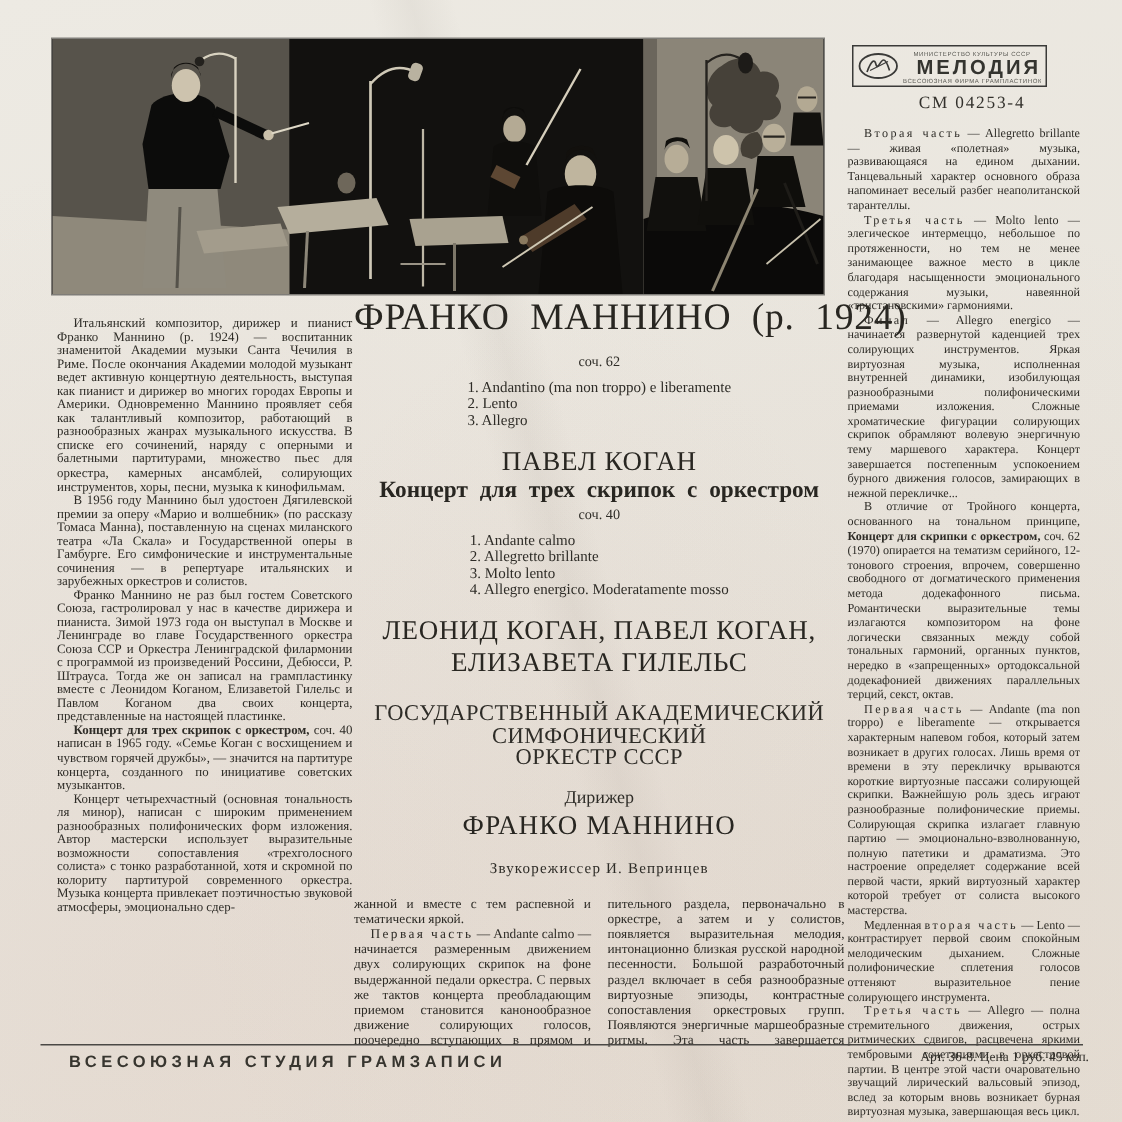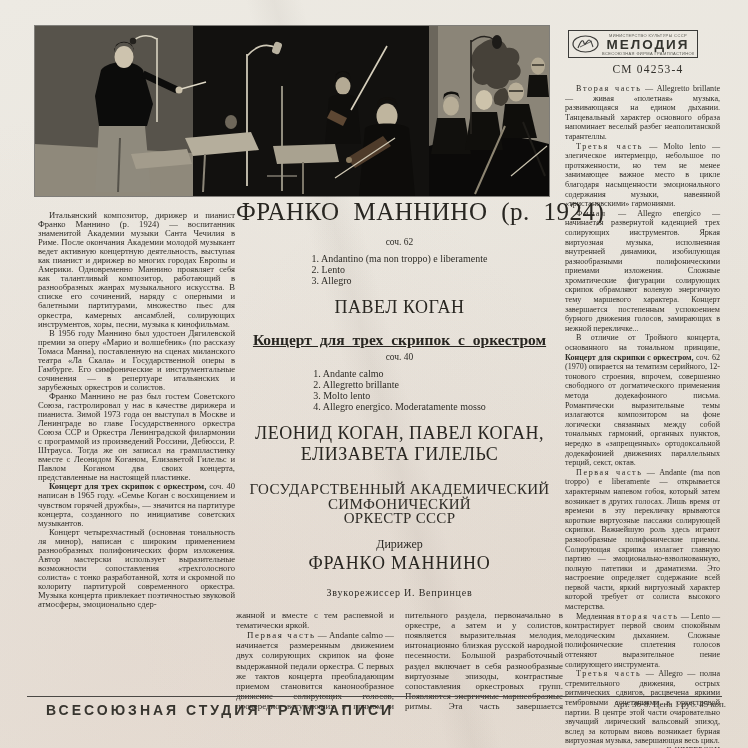--- a/index.html
+++ b/index.html
@@ -18,42 +18,42 @@
   .lsp{letter-spacing:1.6px;}
 
   .photo{position:absolute;left:35px;top:26px;width:514px;height:170px;background:#181816;box-shadow:0 0 0 1px rgba(20,20,18,.5);}
   .photo svg{display:block;}
 
   .logo-box{position:absolute;left:568px;top:30px;width:130px;height:28px;border:1.5px solid #3a3a38;
     display:flex;align-items:center;padding:1px 3px;box-sizing:border-box;}
   .emblem{width:27px;height:18px;flex:none;margin-right:3px;}
   .logo-text{flex:1;text-align:center;overflow:hidden;}
   .logo-tiny{font-family:"Liberation Sans",sans-serif;font-size:4px;letter-spacing:.4px;color:#55554f;white-space:nowrap;line-height:5px;}
-  .logo-name{font-family:"Liberation Sans",sans-serif;font-weight:bold;font-size:13.5px;line-height:13px;letter-spacing:2px;color:#34342f;white-space:nowrap;}
+  .logo-name{font-family:"Liberation Sans",sans-serif;font-weight:bold;font-size:13.5px;line-height:13px;letter-spacing:2px;color:#34342f;white-space:nowrap;text-align:right;}
   .catalog{position:absolute;left:588px;top:63px;width:120px;text-align:center;font-size:11.5px;letter-spacing:1.2px;color:#33312c;}
 
   .col-left{position:absolute;left:38px;top:211px;width:197px;height:480px;font-size:8.6px;line-height:9.05px;overflow:hidden;}
   .col-right{position:absolute;left:565px;top:84px;width:155px;height:612px;font-size:8.1px;line-height:9.6px;}
 
   .center{position:absolute;left:236px;top:198px;width:327px;text-align:center;}
   .h-title{font-size:25px;letter-spacing:.5px;word-spacing:7px;margin:0 0 11px;font-weight:400;color:#282621;white-space:nowrap;}
   .h-work{font-size:15.5px;font-weight:bold;word-spacing:4px;margin:0 0 3px;color:#282621;}
   .opus{font-size:9.5px;margin-bottom:6px;}
   .tracks{display:inline-block;text-align:left;font-size:10px;line-height:11px;}
   .h-name{font-size:18px;letter-spacing:.5px;line-height:21px;margin:9px 0 0;font-weight:400;color:#282621;}
-  .gap1{margin-top:13px;text-decoration:underline;}
+  .gap1{}
   .orch{font-size:15px;line-height:14.5px;margin-top:17px;letter-spacing:.3px;}
   .cond-label{font-size:12px;margin-top:11px;}
   .cond-name{font-size:18px;letter-spacing:.8px;margin-top:1px;color:#282621;}
   .engineer{font-size:10px;margin-top:13px;letter-spacing:.8px;}
   .midcols{display:flex;gap:11px;margin-top:12px;height:102px;overflow:hidden;}
   .midcols>div{flex:1;font-size:8.9px;line-height:10.2px;}
 
   .rule{position:absolute;left:27px;top:696px;width:695px;height:1px;background:#4a4845;}
-  .studio{position:absolute;left:46px;top:702px;font-family:"Liberation Sans",sans-serif;font-size:14px;font-weight:bold;letter-spacing:3px;color:#37352f;}
+  .studio{position:absolute;left:46px;top:702px;font-family:"Liberation Sans",sans-serif;font-size:11px;font-weight:bold;letter-spacing:3px;color:#37352f;}
   .price{position:absolute;right:22px;top:699px;font-size:9px;color:#33312c;}
 </style>
 </head>
 <body>
 
 <div class="sleeve">
 
   <div class="photo">
     <svg viewBox="0 0 514 170" width="514" height="170">
       <rect width="514" height="170" fill="#1b1a18"></rect>

